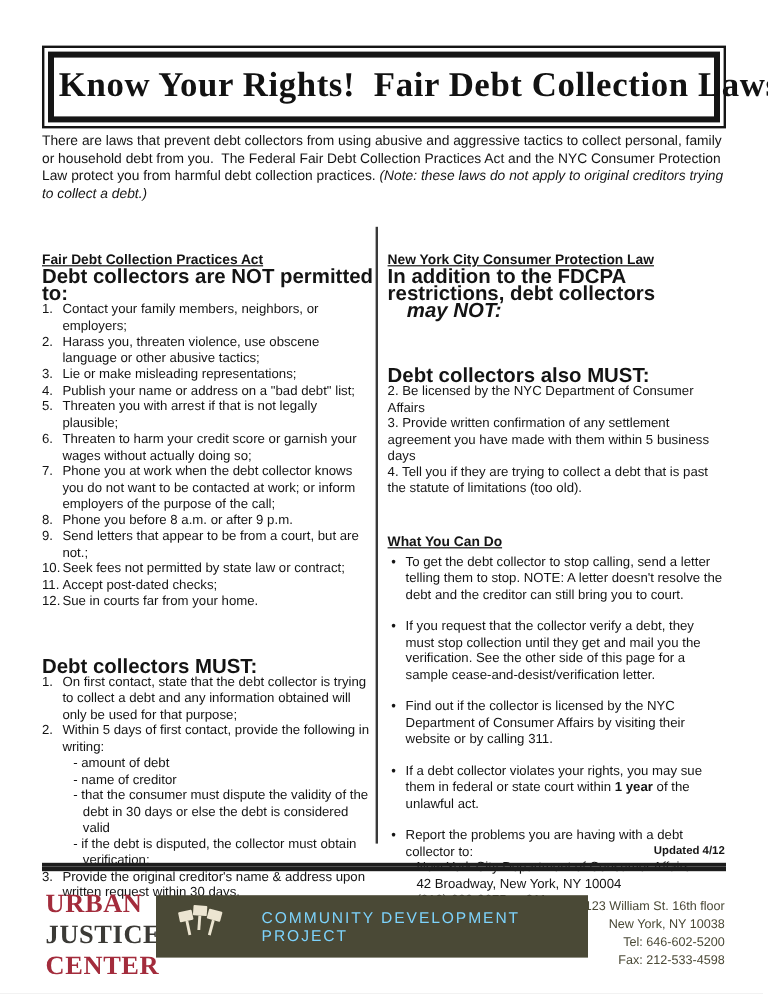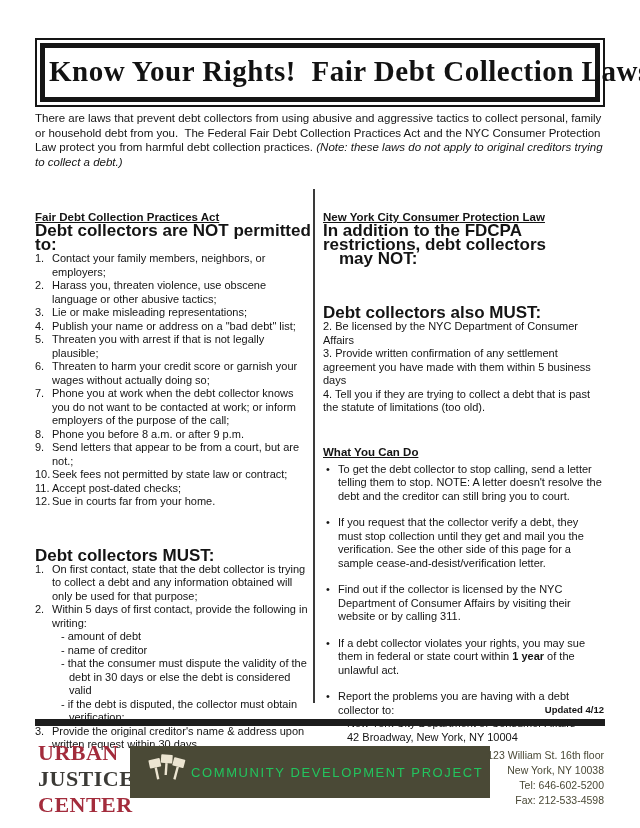--- a/index.html
+++ b/index.html
@@ -50,21 +50,21 @@
   .gap-lg { margin-top: 40px; }
   .gap-md { margin-top: 22px; }
   
   .nli { display: flex; }
   .nli .n { width: 17px; flex: none; }
   .nli .t { flex: 1; }
   
   .dash { padding-left: 34px; text-indent: -8px; }
   
   .rline { }
-  .lbl-indent { padding-left: 16px; }
+  .lbl-indent { padding-left: 16px; font-style: italic; }
   
   .bullet { display: flex; margin-top: 13px; }
   .bullet .bdot { width: 15px; flex: none; padding-left: 3px; }
   .bullet .btext { flex: 1; }
   .bullet.first { margin-top: 4px; }
   .addr-line { padding-left: 9px; }
   .bold { font-weight: bold; }
   
   .updated {
     position: absolute; right: 36px; top: 704px;
@@ -85,21 +85,21 @@
   }
   .logo .l-red { color: #a32c3c; }
   .logo .l-dark { color: #3b3a36; text-align: center; }
   .footer-bar {
     position: absolute; left: 130px; top: 746px; width: 360px; height: 52px;
     background: #4a4936;
     display: flex; align-items: center;
   }
   .footer-bar .signs { margin-left: 16px; flex: none; }
   .footer-bar .project {
-    margin-left: 3px; color: #22c55e;
+    margin-left: 30px; color: #7dd3fc;
     font-size: 13px; letter-spacing: 1.6px; font-weight: 500;
   }
   .footer-addr {
     position: absolute; right: 36px; top: 748px;
     text-align: right; font-size: 10.5px; line-height: 15px;
     color: #4a4936;
   }
 </style>
 </head>
 <body>

